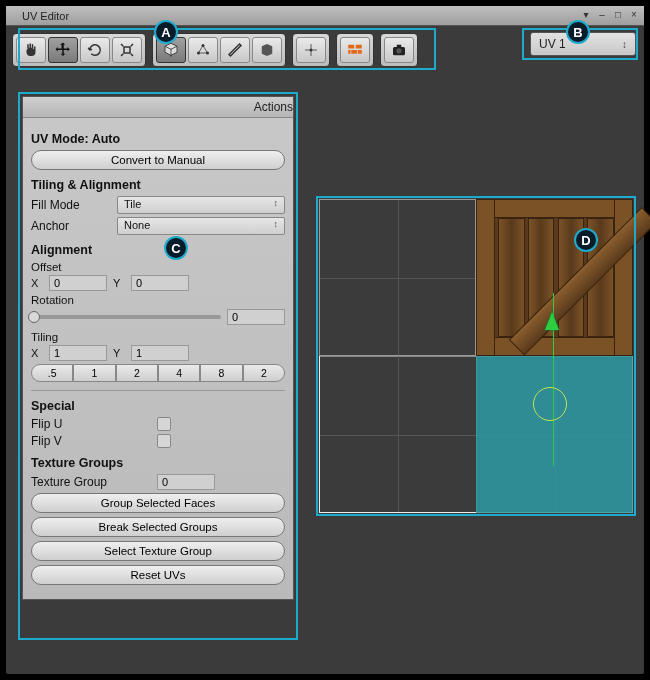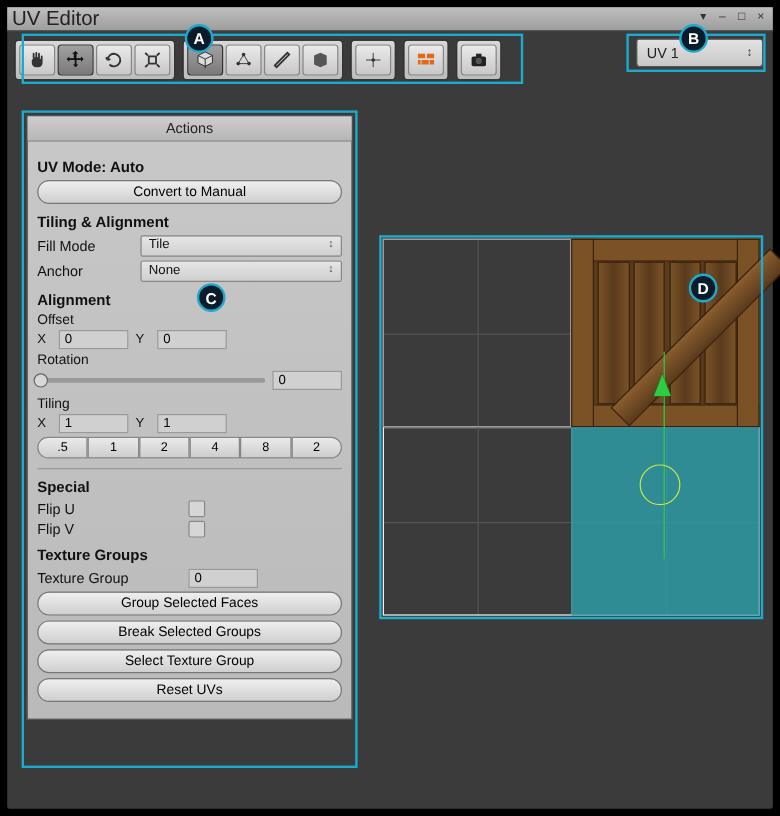--- a/index.html
+++ b/index.html
@@ -1,19 +1,19 @@
 <!DOCTYPE html>
 <html><head>
 <meta charset="utf-8">
 <style>
   * { box-sizing: border-box; margin: 0; padding: 0; font-family: Arial, Helvetica, sans-serif; }
   body { background: #000; width: 650px; height: 680px; overflow: hidden; }
   .frame { position: absolute; left: 6px; top: 6px; width: 638px; height: 668px; background: #3b3b3b; border-radius: 2px; }
   .titlebar { position: absolute; left: 0; top: 0; right: 0; height: 20px; background: linear-gradient(#bfbfbf,#9e9e9e); border-bottom:1px solid #555; }
-  .titlebar span { font-size:17px; color:#222; padding-left:4px; line-height:20px; }
+  .titlebar span { font-size:11px; color:#222; padding-left:16px; line-height:20px; }
   .winctrl { position:absolute; right:4px; top:3px; display:flex; gap:4px; }
   .winctrl div { width:12px; height:12px; font-size:10px; color:#333; text-align:center; line-height:12px; }
 
   .toolbar-wrap { position:absolute; left:6px; top:24px; width:626px; height:40px; }
   .toolbar { display:flex; align-items:center; height:40px; gap:6px; }
   .tgroup { display:flex; background: linear-gradient(#d8d8d8,#bcbcbc); border:1px solid #333; border-radius:4px; padding:3px; gap:2px; }
   .tbtn { width:30px; height:26px; background: linear-gradient(#eaeaea,#c8c8c8); border:1px solid #888; border-radius:3px; display:flex; align-items:center; justify-content:center; cursor:pointer; }
   .tbtn.active { background: linear-gradient(#a0a0a0,#7a7a7a); border-color:#333; }
   .tbtn svg { width:18px; height:18px; }
 
@@ -26,21 +26,21 @@
   .hlC { left:12px; top:86px; width:280px; height:548px; }
   .hlD { left:310px; top:190px; width:320px; height:320px; }
 
   .badge { position:absolute; width:24px; height:24px; background:#0a1b2a; border:2px solid #1daacc; border-radius:50%; color:#fff; font-size:13px; font-weight:bold; display:flex; align-items:center; justify-content:center; z-index:50; }
   .bA { left:148px; top:14px; }
   .bB { left:560px; top:14px; }
   .bC { left:158px; top:230px; }
   .bD { left:568px; top:222px; }
 
   .panel { position:absolute; left:16px; top:90px; width:272px; background: linear-gradient(#c8c8c8,#bababa); border:1px solid #555; }
-  .panel-title { text-align:center; font-size:12px; background:linear-gradient(#cecece,#b6b6b6); border-bottom:1px solid #888; padding:3px 0; color:#222; }
+  .panel-title { text-align:right; font-size:12px; background:linear-gradient(#cecece,#b6b6b6); border-bottom:1px solid #888; padding:3px 0; color:#222; }
   .panel-inner { padding:6px 8px 10px 8px; font-size:12px; color:#111; }
   .section-h { font-weight:bold; font-size:12.5px; margin-top:8px; margin-bottom:4px; }
   .sub { font-size:11.5px; margin-bottom:2px; }
   .row { display:flex; align-items:center; gap:6px; margin-bottom:3px; }
   .lbl { width:80px; font-size:12px; }
   .btn-wide { display:block; width:100%; height:20px; background:linear-gradient(#efefef,#cfcfcf); border:1px solid #777; border-radius:10px; font-size:11.5px; cursor:pointer; margin-bottom:4px; }
   .dropdown { flex:1; height:18px; background:linear-gradient(#e6e6e6,#cfcfcf); border:1px solid #888; border-radius:2px; font-size:11px; padding:1px 6px; display:flex; align-items:flex-start; justify-content:space-between; cursor:pointer; }
   .dropdown::after { content:"\2195"; font-size:9px; color:#555; }
   .numin { width:58px; height:16px; background:#d0d0d0; border:1px solid #999; font-size:11px; padding:0 4px; }
   .xl { width:12px; font-size:11px; }

